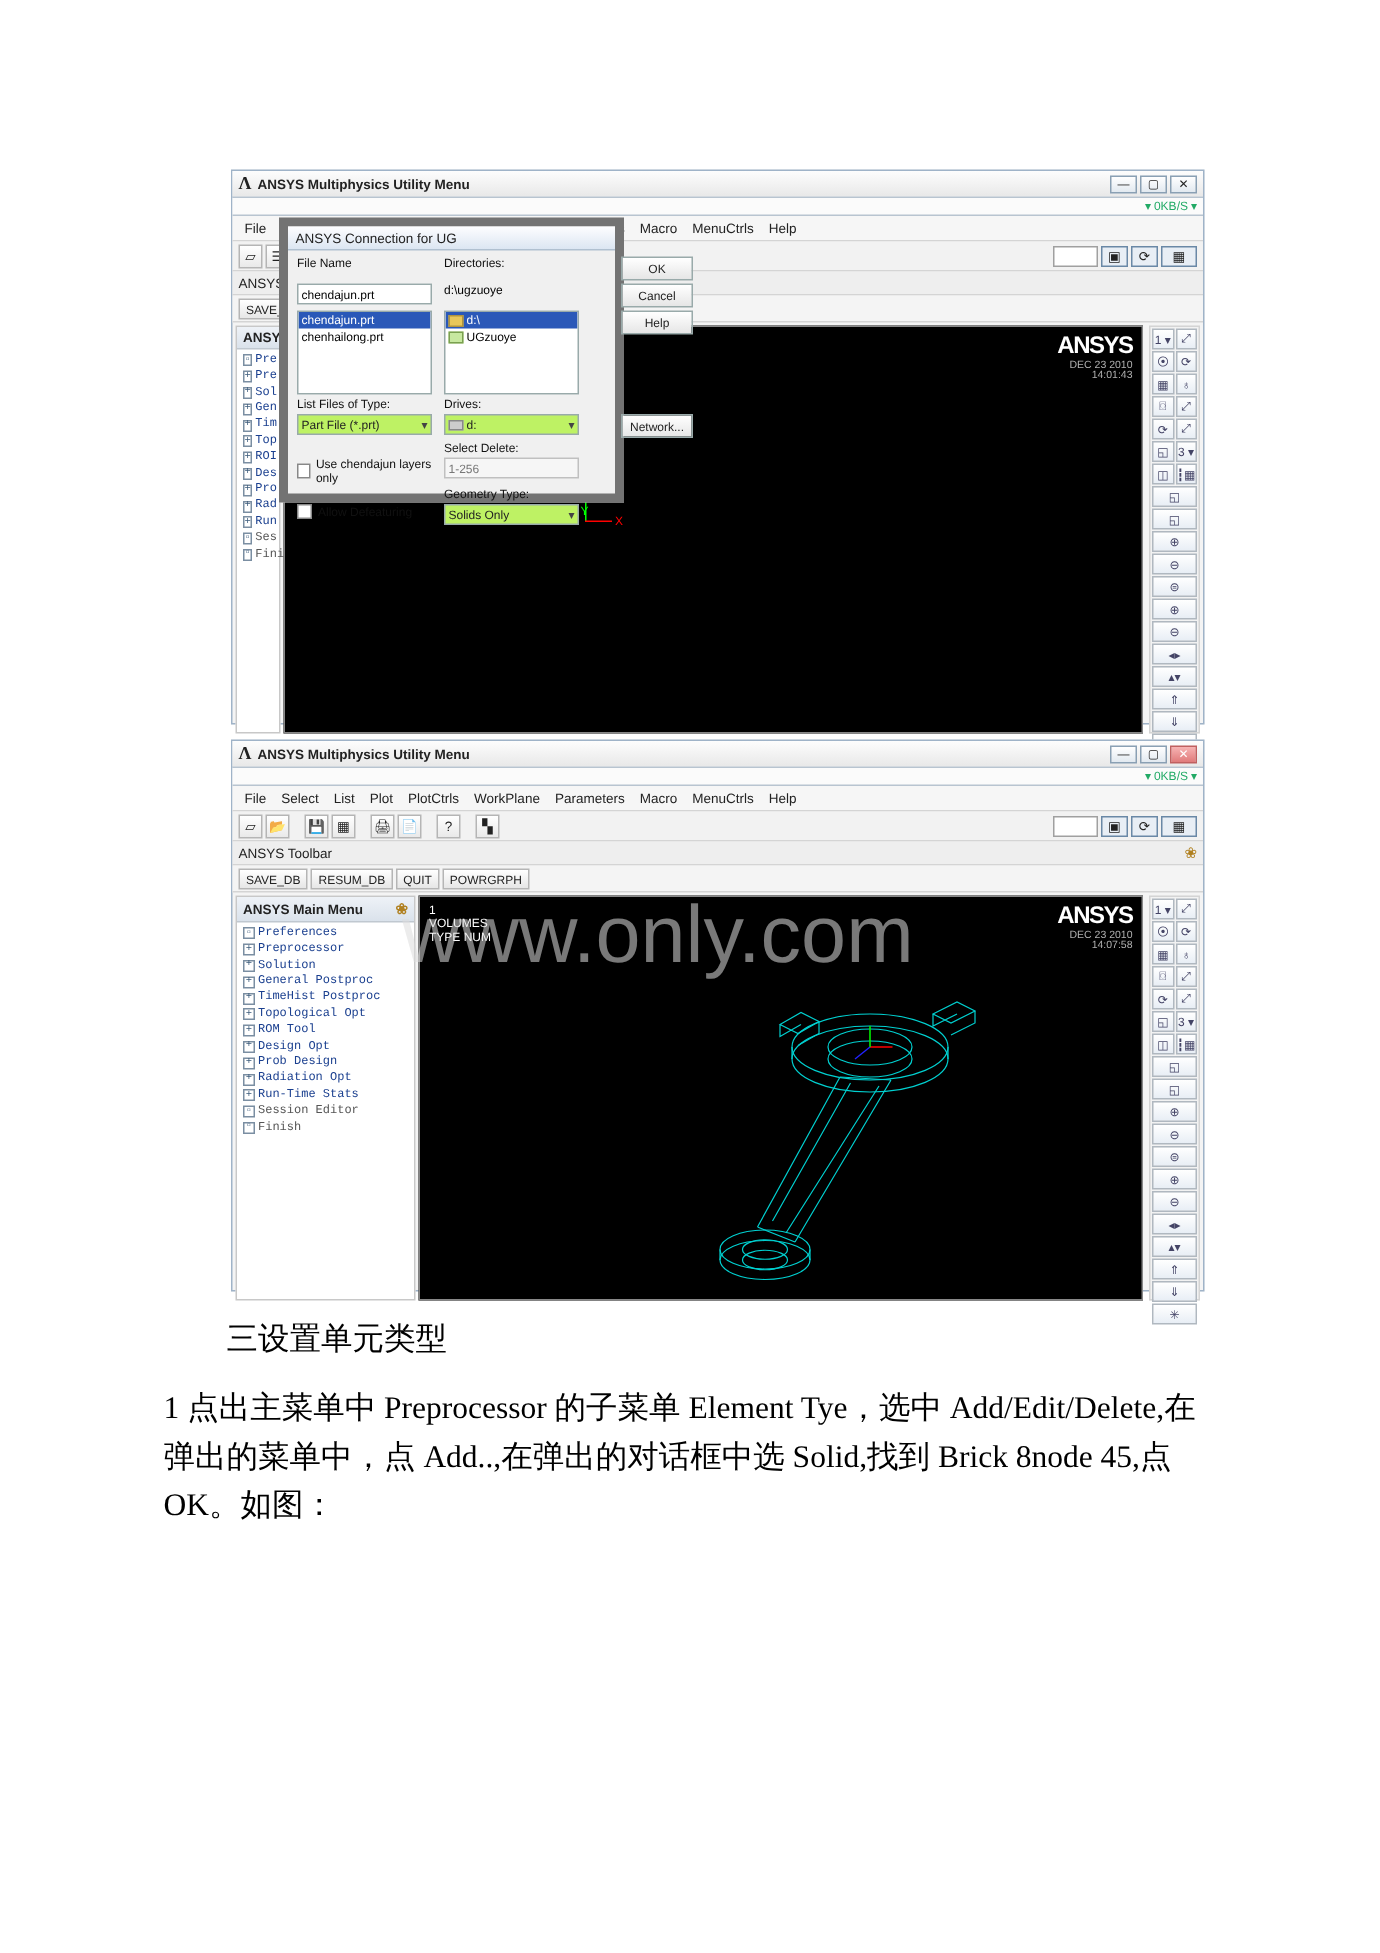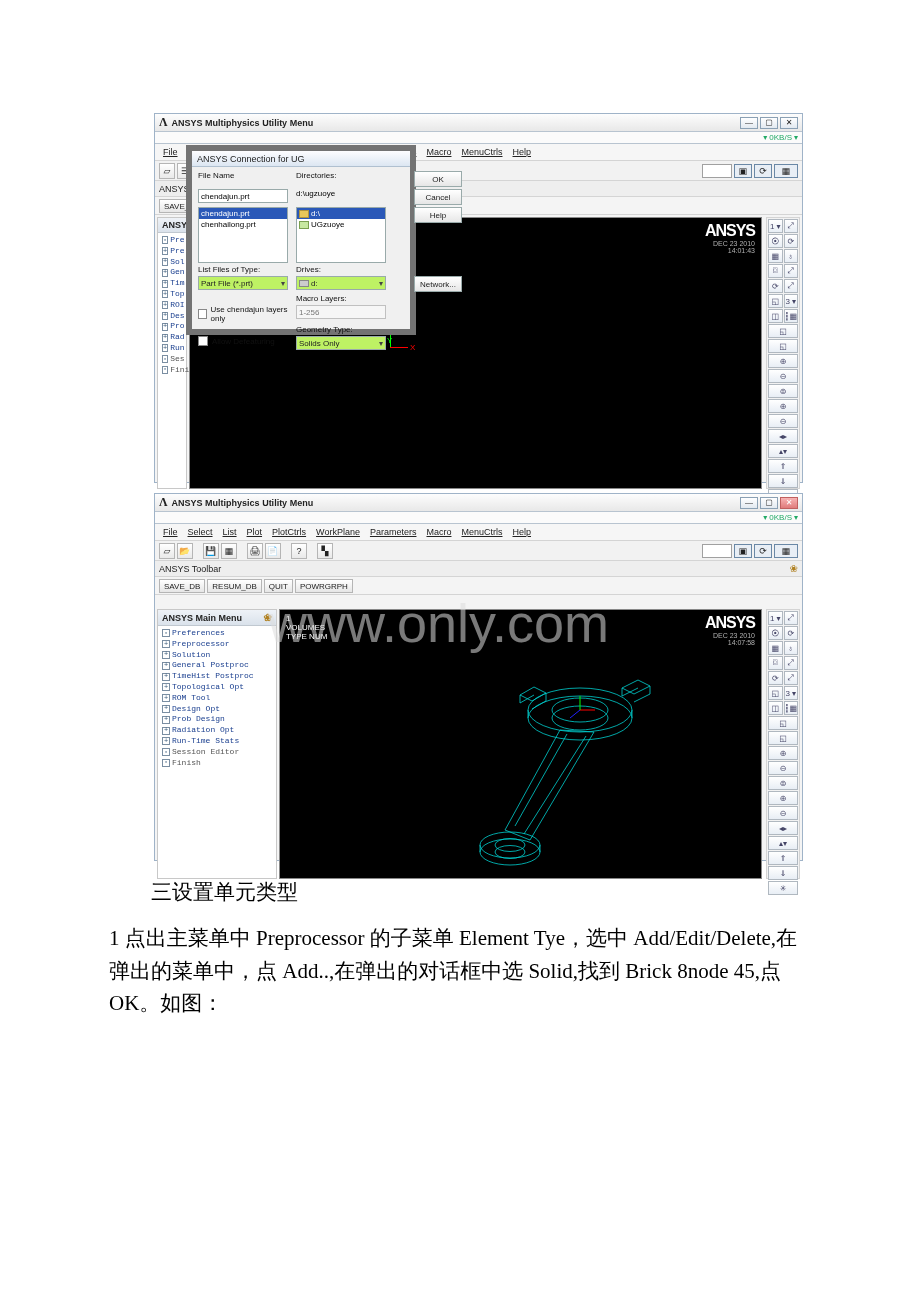--- a/index.html
+++ b/index.html
@@ -9,21 +9,21 @@
   .win { position: absolute; border: 1px solid #9fb3c8; background: #f4f4f4; font-size: 9px; color: #222; }
   .titlebar { display: flex; align-items: center; height: 18px; background: linear-gradient(#fdfdfd,#e8e8e8); border-bottom: 1px solid #b8c4d0; padding: 0 4px; }
   .titlebar .lambda { font-family: Georgia, serif; font-weight: bold; font-size: 12px; margin-right: 4px; }
   .titlebar .title { font-weight: 600; }
   .titlebar .winbtns { margin-left: auto; display: flex; gap: 2px; }
   .twb { width: 18px; height: 12px; border: 1px solid #8aa0b4; background: linear-gradient(#fff,#e2e9f0); display: flex; align-items: center; justify-content: center; font-size: 8px; }
   .twb.close { background: linear-gradient(#f7b3b3,#e07b7b); border-color: #c06060; color: #fff; }
   .speed { margin-left: auto; font-size: 8px; color: #2a6; display: flex; align-items: center; gap: 2px; }
 
   .menubar { display: flex; gap: 10px; padding: 3px 8px; background: #f6f6f6; border-bottom: 1px solid #d4d4d4; }
-  .menubar span { text-decoration: underline; text-decoration-thickness: 1px; text-underline-offset: 1px; }
+  .menubar span { text-decoration-thickness: 1px; text-underline-offset: 1px; }
 
   .toolbar1 { display: flex; align-items: center; gap: 2px; height: 20px; background: #f2f2f2; border-bottom: 1px solid #d4d4d4; padding: 0 4px; }
   .tb { width: 16px; height: 16px; border: 1px solid #b5b5b5; background: linear-gradient(#fff,#e9e9e9); display: flex; align-items: center; justify-content: center; font-size: 9px; }
   .tb.blank { width: 6px; border: none; background: none; }
   .tb-right { margin-left: auto; display: flex; gap: 2px; align-items: center; }
   .combo { width: 30px; height: 14px; border: 1px solid #a0a0a0; background: #fff; }
   .tb.q { width: 18px; height: 14px; border: 1px solid #6a88a6; background: #e8eef5; }
 
   .toolbarLabelRow { display: flex; align-items: center; height: 16px; background: #eee; border-bottom: 1px solid #d4d4d4; padding: 0 4px; }
   .toolbarLabelRow .star { margin-left: auto; color: #b08020; font-size: 10px; }
@@ -316,21 +316,21 @@
       </div>
     <div class="dcombo">
         <span style="display:flex;align-items:center;gap:2px;">
           <span style="width:10px;height:7px;background:#ccc;border:1px solid #888;display:inline-block;"></span>
           <span>d:</span>
         </span>
       </div>
     <div class="dbtn">Network...</div>
 
     <div></div>
-    <div class="dlbl">Macro Layers:</div>
+    <div class="dlbl">Select Delete:</div>
     <div></div>
 
     <div class="dchk">
         <span class="cb"></span>
         <span>Use chendajun layers only</span>
       </div>
     <div class="dro">1-256</div>
     <div></div>
 
     <div></div>
@@ -400,21 +400,21 @@
   <div class="toolbarLabelRow">
     <span>ANSYS Toolbar</span>
     <span class="star">❀</span>
   </div>
   <div class="quickbar">
     <div class="qbtn">SAVE_DB</div>
     <div class="qbtn">RESUM_DB</div>
     <div class="qbtn">QUIT</div>
     <div class="qbtn">POWRGRPH</div>
   </div>
-  <div class="body" style="height:274px;margin-top:12px;">
+  <div class="body" style="height:274px;">
     <div class="sidebar">
       <div class="paneTitle">
           <span>ANSYS Main Menu</span>
           <span class="qmark">❀</span>
         </div>
       <div class="tree">
         <div class="item">
             <span class="box">▫</span>
             <span class="blue">Preferences</span>
           </div>

